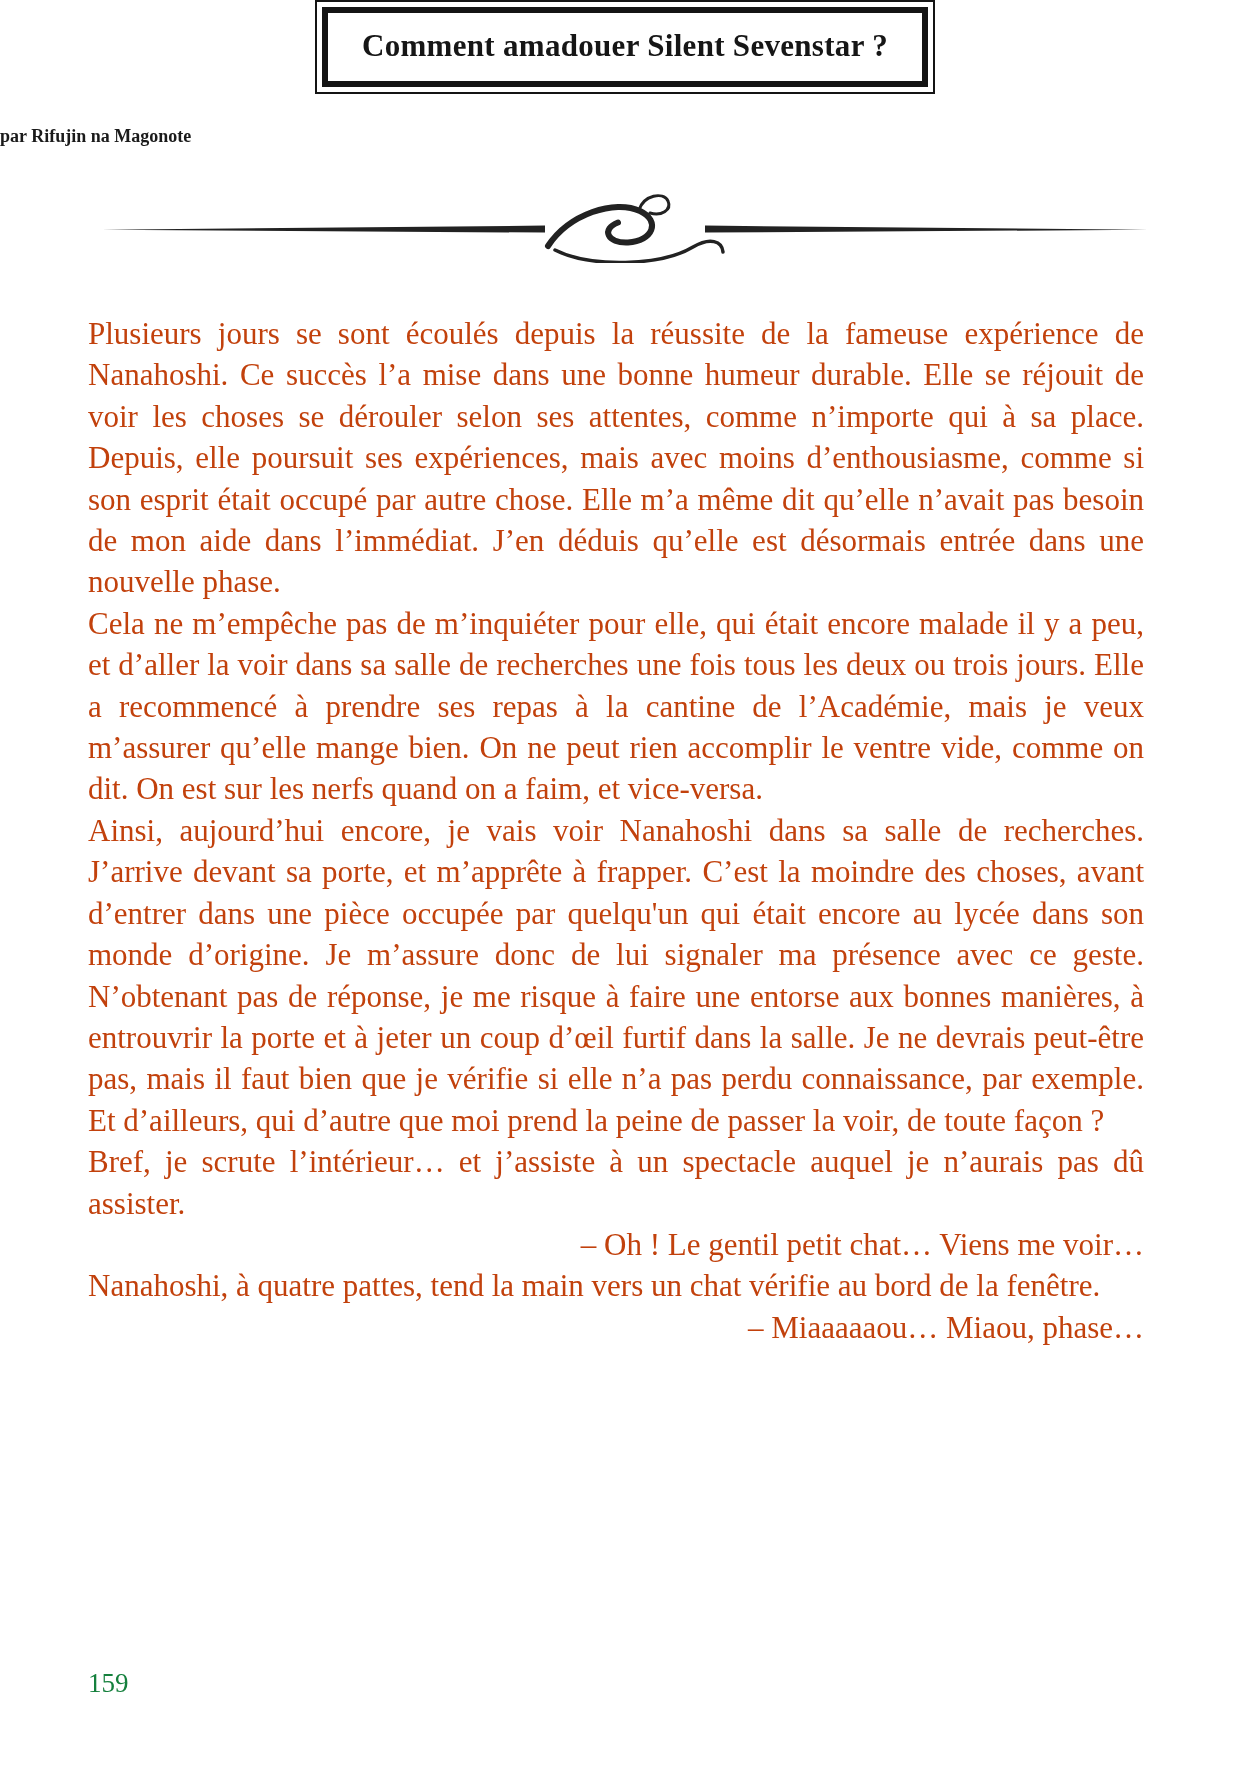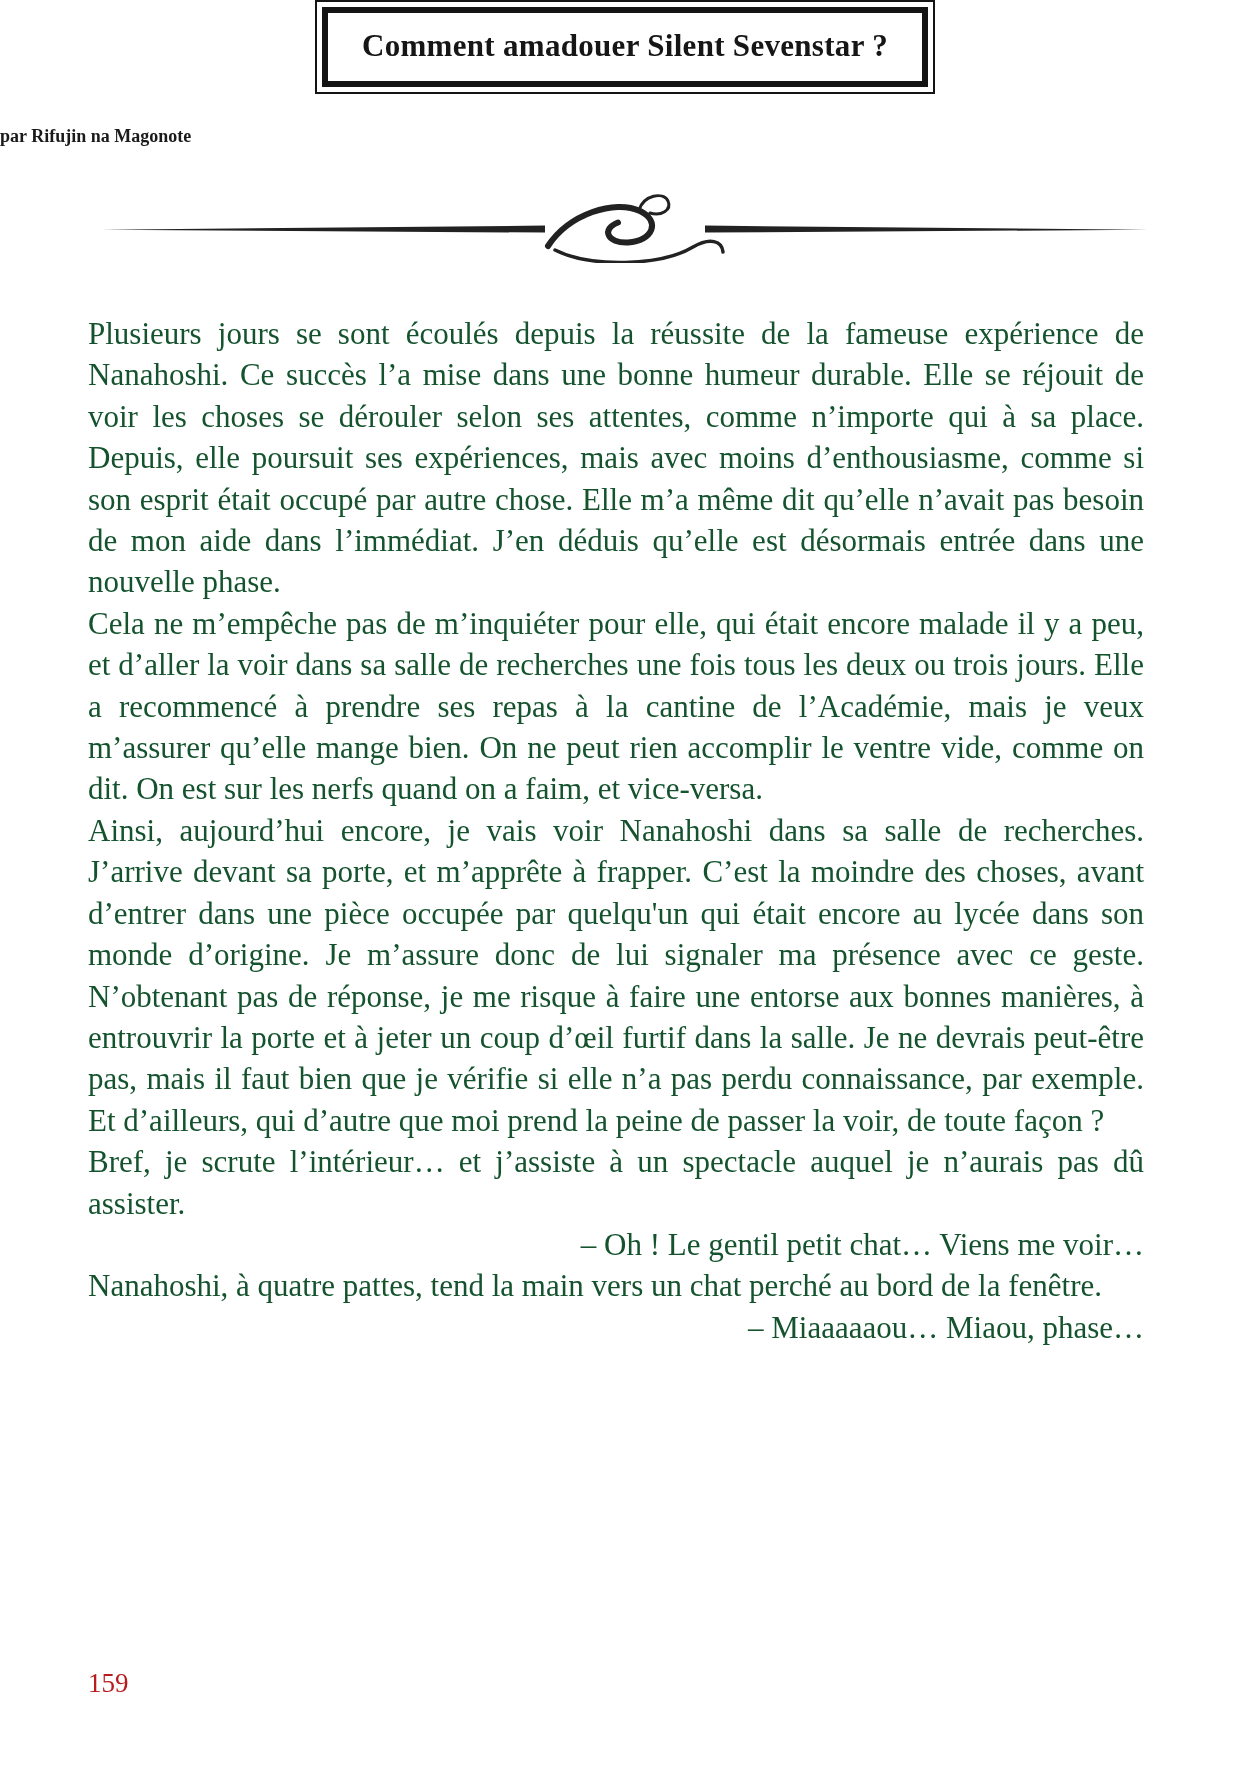--- a/index.html
+++ b/index.html
@@ -51,31 +51,31 @@
   }
   .divider svg { display: block; width: 100%; height: 100%; }
   
   .body-text {
     margin-top: 50px;
     padding-left: 88px;
     padding-right: 106px;
     font-size: 31px;
     line-height: 41.4px;
     text-align: justify;
-    color: #14532d;
+    color: #c2410c;
   }
   .body-text p { margin: 0; }
   .body-text p.dialogue { text-indent: 46px; text-align: right; }
   
   .page-number {
     position: absolute;
     left: 88px;
     top: 1668px;
     font-size: 27px;
-    color: #b91c1c;
+    color: #15803d;
   }
 </style>
 </head>
 <body>
 
 <div class="page">
 
   <div class="title-wrap">
     <div class="title-box-outer">
       <div class="title-box-inner">
@@ -100,19 +100,19 @@
       </g>
     </svg>
   </div>
 
   <div class="body-text">
     <p>Plusieurs jours se sont écoulés depuis la réussite de la fameuse expérience de Nanahoshi. Ce succès l’a mise dans une bonne humeur durable. Elle se réjouit de voir les choses se dérouler selon ses attentes, comme n’importe qui à sa place. Depuis, elle poursuit ses expériences, mais avec moins d’enthousiasme, comme si son esprit était occupé par autre chose. Elle m’a même dit qu’elle n’avait pas besoin de mon aide dans l’immédiat. J’en déduis qu’elle est désormais entrée dans une nouvelle phase.</p>
     <p>Cela ne m’empêche pas de m’inquiéter pour elle, qui était encore malade il y a peu, et d’aller la voir dans sa salle de recherches une fois tous les deux ou trois jours. Elle a recommencé à prendre ses repas à la cantine de l’Académie, mais je veux m’assurer qu’elle mange bien. On ne peut rien accomplir le ventre vide, comme on dit. On est sur les nerfs quand on a faim, et vice-versa.</p>
     <p>Ainsi, aujourd’hui encore, je vais voir Nanahoshi dans sa salle de recherches. J’arrive devant sa porte, et m’apprête à frapper. C’est la moindre des choses, avant d’entrer dans une pièce occupée par quelqu'un qui était encore au lycée dans son monde d’origine. Je m’assure donc de lui signaler ma présence avec ce geste. N’obtenant pas de réponse, je me risque à faire une entorse aux bonnes manières, à entrouvrir la porte et à jeter un coup d’œil furtif dans la salle. Je ne devrais peut-être pas, mais il faut bien que je vérifie si elle n’a pas perdu connaissance, par exemple. Et d’ailleurs, qui d’autre que moi prend la peine de passer la voir, de toute façon ?</p>
     <p>Bref, je scrute l’intérieur… et j’assiste à un spectacle auquel je n’aurais pas dû assister.</p>
     <p class="dialogue">– Oh ! Le gentil petit chat… Viens me voir…</p>
-    <p>Nanahoshi, à quatre pattes, tend la main vers un chat perché au bord de la fenêtre.</p>
+    <p>Nanahoshi, à quatre pattes, tend la main vers un chat vérifie au bord de la fenêtre.</p>
     <p class="dialogue">– Miaaaaaou… Miaou, phase…</p>
   </div>
 
   <div class="page-number">159</div>
 
 </div>
 
 </body></html>

